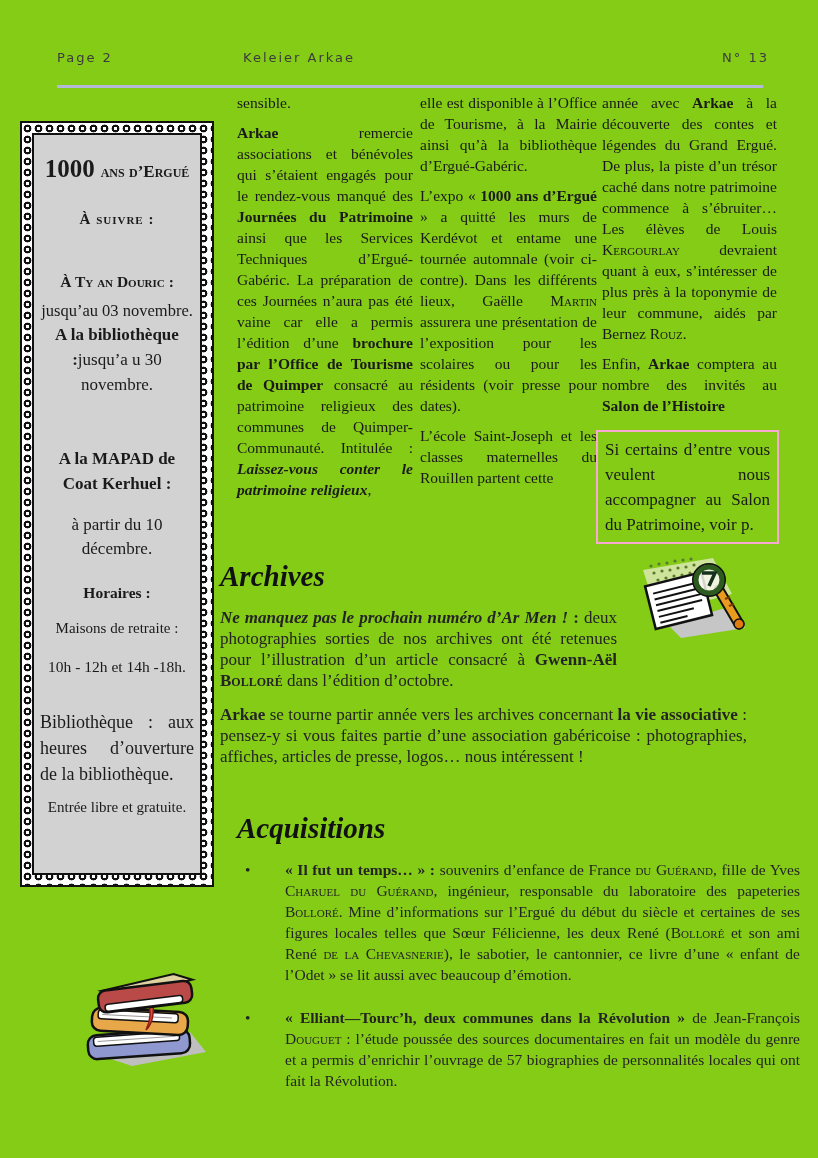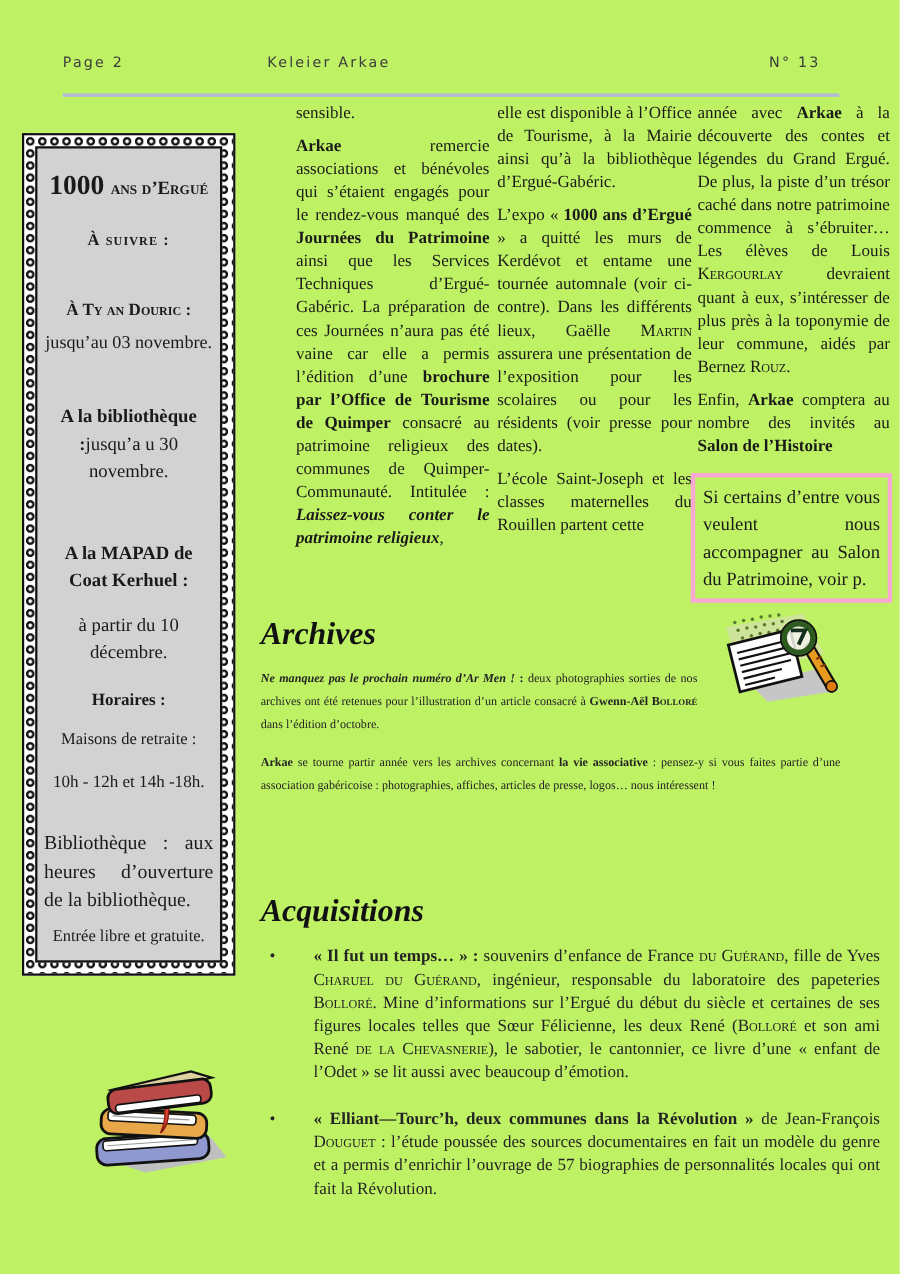--- a/index.html
+++ b/index.html
@@ -1,71 +1,71 @@
 <!DOCTYPE html>
 <html><head>
 <meta charset="utf-8">
 <style>
   * { box-sizing: border-box; }
   html,body { margin:0; padding:0; background:#ffffff; }
   .page {
-    position:relative; width:818px; height:1158px; background:#bef264;
+    position:relative; width:818px; height:1158px; background:#84cc16;
     font-family:"Liberation Serif","DejaVu Serif",serif; color:#1a1a1a; overflow:hidden;
   }
   
   .hdr { position:absolute; top:50px; left:0; width:818px; height:18px;
          font-family:"DejaVu Sans","Liberation Sans",sans-serif; font-size:13px;
          letter-spacing:2px; color:#3c3c3c; }
   .hdr .h-left { position:absolute; left:57px; }
   .hdr .h-center { position:absolute; left:243px; }
-  .hdr .h-right { position:absolute; right:72px; }
+  .hdr .h-right { position:absolute; right:49px; }
   .rule { position:absolute; left:57px; top:85px; width:706px; height:3px; background:#b4b8da; }
 
   
   .sidebar {
     position:absolute; left:20px; top:121px; width:194px; height:766px;
     border:2px solid #111; padding:10px; background-color:#fff;
     background-image: radial-gradient(circle, #ffffff 1.5px, #111111 2px, #111111 3.6px, #ffffff 4.2px);
     background-size: 11px 11px;
   }
   .sidebar-inner {
     width:100%; height:100%; border:2px solid #111; background:#d2d2d2;
     padding:10px 6px; text-align:center; font-size:16px; line-height:1.45; overflow:hidden;
   }
   .sb-title { margin-top:6px; font-weight:bold; }
   .sb-title .t-num { font-size:25px; }
   .sb-title .t-sc { font-size:17px; margin-left:6px; }
   .sc { font-variant: small-caps; }
   .sb-suivre { margin-top:22px; font-weight:bold; font-size:15px; letter-spacing:1px; }
   .sb-douric { margin-top:40px; font-weight:bold; font-size:15.5px; }
   .sb-douric-date { margin-top:6px; font-size:16.5px; }
-  .sb-biblio { margin-top:44px; font-size:17px; }
+  .sb-biblio { font-size:17px; }
   .sb-mapad { margin-top:50px; font-weight:bold; font-size:17px; }
   .sb-mapad-date { margin-top:16px; font-size:17px; }
   .sb-horaires { margin-top:20px; font-weight:bold; font-size:15.5px; }
   .sb-retraite { margin-top:14px; font-size:15px; }
   .sb-hours { margin-top:16px; font-size:15.5px; }
   .sb-bibhours { margin-top:30px; font-size:18px; text-align:justify; }
   .sb-entry { margin-top:10px; font-size:15px; }
 
   
-  .col { position:absolute; top:92px; font-size:15.5px; line-height:21px; text-align:justify;margin-left:32px; }
+  .col { position:absolute; top:92px; font-size:15.5px; line-height:21px; text-align:justify; }
   .col p { margin:0 0 9px 0; }
   #col1 { left:237px; width:176px; }
   #col2 { left:420px; width:177px; }
   #col3 { left:602px; width:175px; }
   .notice {
-    border:4px solid #f9a8d4; margin-top:14px; margin-left:-6px; width:183px;
+    border:2px solid #f9a8d4; margin-top:14px; margin-left:-6px; width:183px;
     padding:5px 7px; font-size:17px; line-height:25px; text-align:justify;
   }
 
   
   .sect h2 { font-size:29px; font-style:italic; font-weight:bold; margin:0 0 14px 0; color:#111; }
-  .sect p { margin:0 0 13px 0; font-size:11px; line-height:21px; text-align:justify; color:#242424; }
-  .archives { position:absolute; left:237px; top:560px; width:527px; }
+  .sect p { margin:0 0 13px 0; font-size:17px; line-height:21px; text-align:justify; color:#242424; }
+  .archives { position:absolute; left:220px; top:560px; width:527px; }
   .clip-doc { float:right; width:118px; height:88px; margin:-6px 0 8px 12px; }
   .acq { position:absolute; left:237px; top:812px; width:563px; }
   .acq-item { position:relative; padding-left:48px; margin-bottom:22px; font-size:15.5px; line-height:21px; text-align:justify; color:#242424; }
   .acq-item::before { content:"\2022"; position:absolute; left:8px; top:0; color:#242424; }
   .clip-books { position:absolute; left:72px; top:960px; width:140px; height:112px; }
 </style>
 </head>
 <body>
 
 <div class="page">

